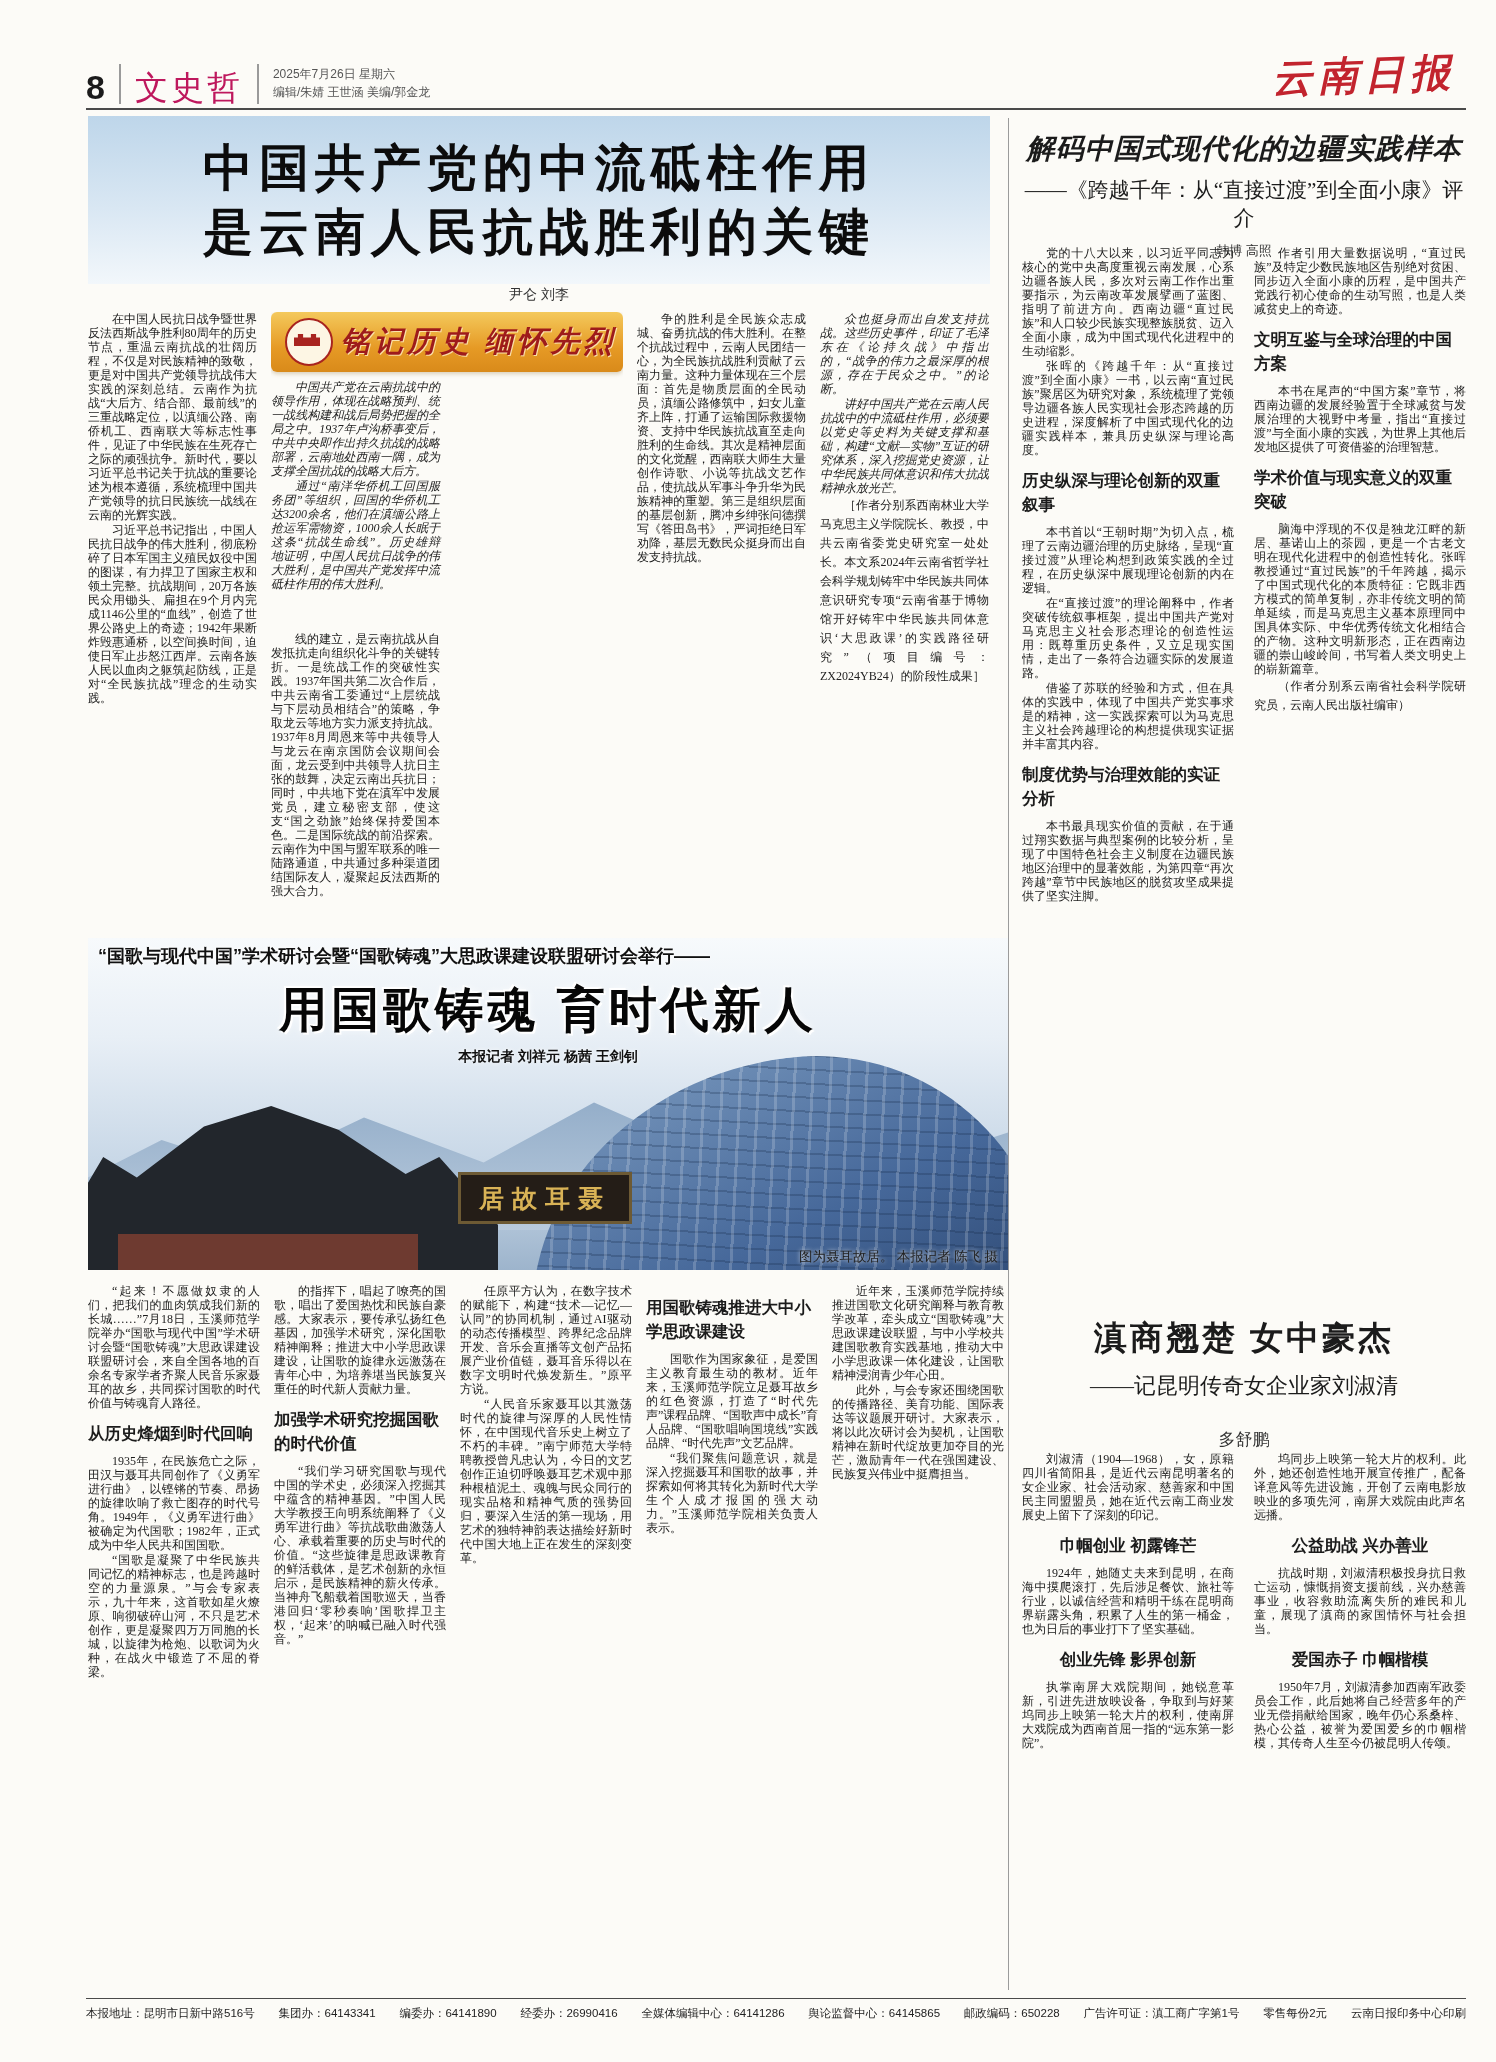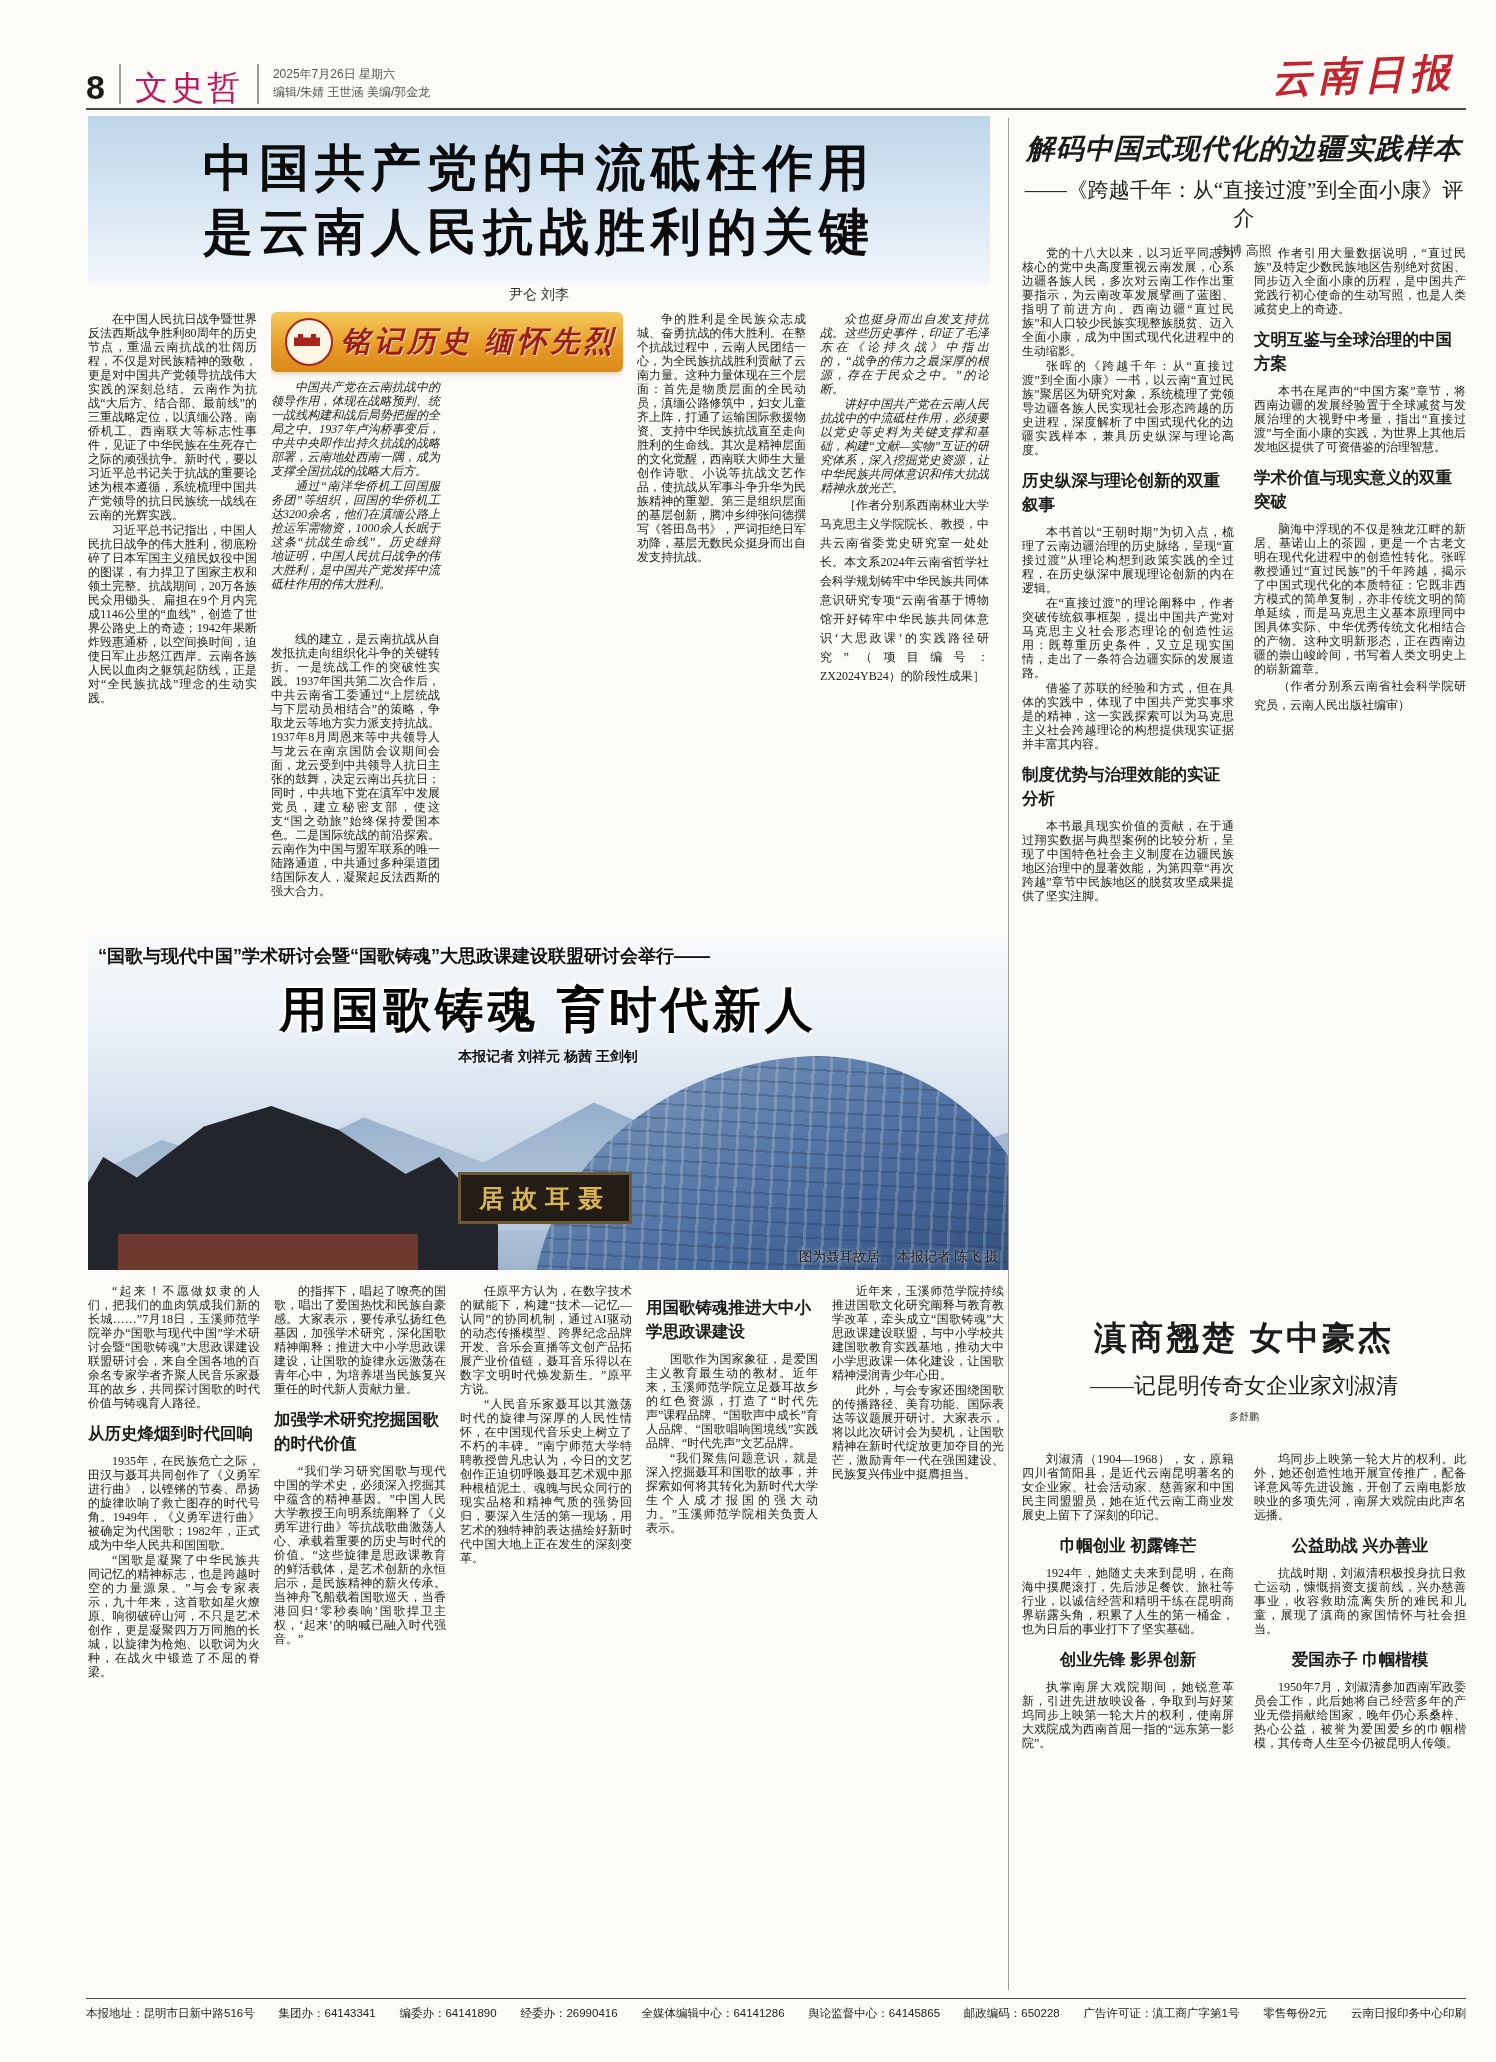--- a/index.html
+++ b/index.html
@@ -79,21 +79,21 @@
         font-family:"Liberation Sans",sans-serif;font-weight:bold;font-size:14px;color:#111;
         text-shadow:0 0 4px #fff;}
   .a-cap{position:absolute;right:10px;bottom:4px;font-size:13.5px;color:#222;
          text-shadow:0 0 4px rgba(255,255,255,.9);}
   .a-cols{position:absolute;left:88px;top:1284px;width:920px;height:702px;display:flex;gap:14px;}
   .acol{width:172px;height:702px;overflow:hidden;}
   
   .l-head{position:absolute;left:1022px;top:1316px;width:444px;text-align:center;}
   .l-title{font-family:"Liberation Sans",sans-serif;font-weight:900;font-size:33px;letter-spacing:3px;}
   .l-sub{font-size:22px;margin-top:10px;}
-  .l-by{font-family:"Liberation Sans",sans-serif;font-size:10px;color:#333;margin-top:9px;}
+  .l-by{font-family:"Liberation Sans",sans-serif;font-size:17px;color:#333;margin-top:27px;}
   .l-cols{position:absolute;left:1022px;top:1452px;width:444px;height:536px;display:flex;gap:20px;}
   .lcol{width:212px;height:536px;overflow:hidden;}
   .lcol .sub{text-align:center;}
   
   .foot-rule{position:absolute;left:86px;top:1998px;width:1380px;height:1px;background:#4a4a4a;}
   .footer{position:absolute;left:86px;top:2006px;width:1380px;display:flex;justify-content:space-between;
           font-family:"Liberation Sans",sans-serif;font-size:11.5px;color:#222;}
 </style>
 </head>
 <body>

